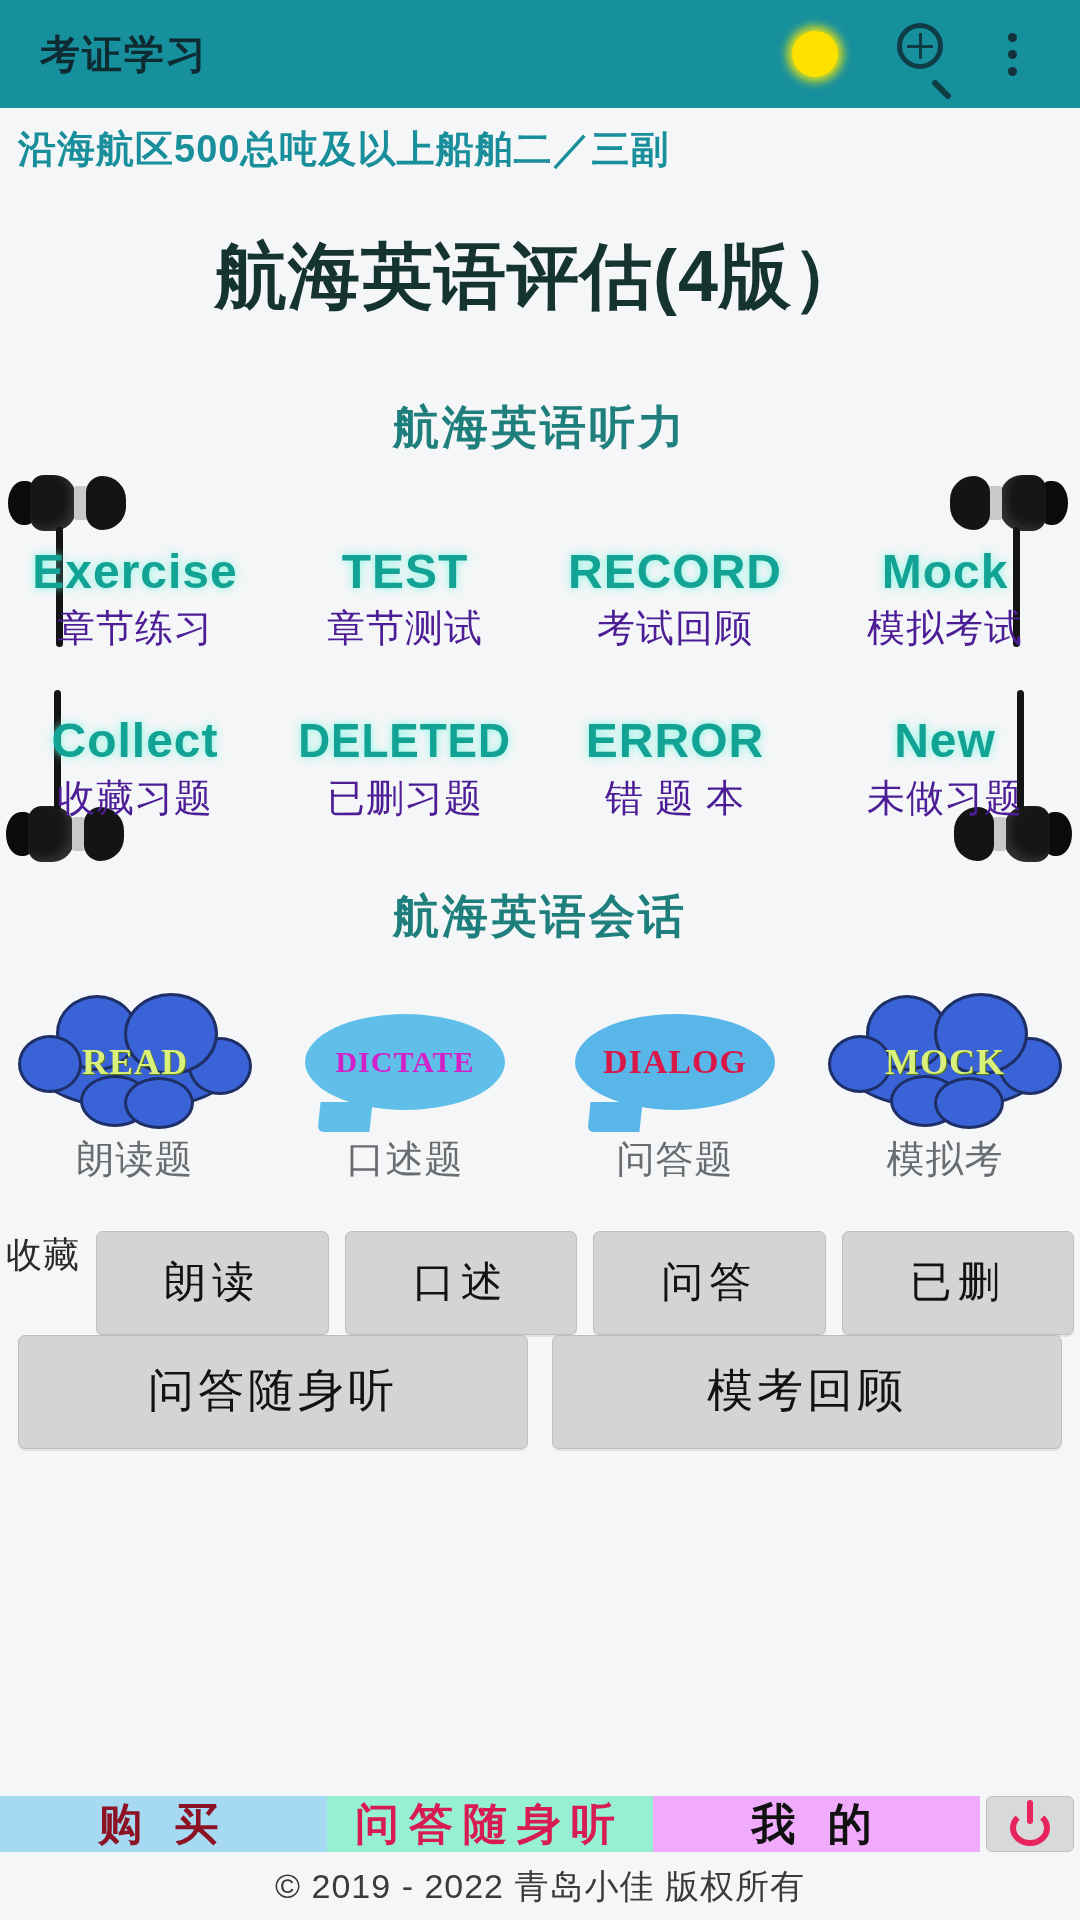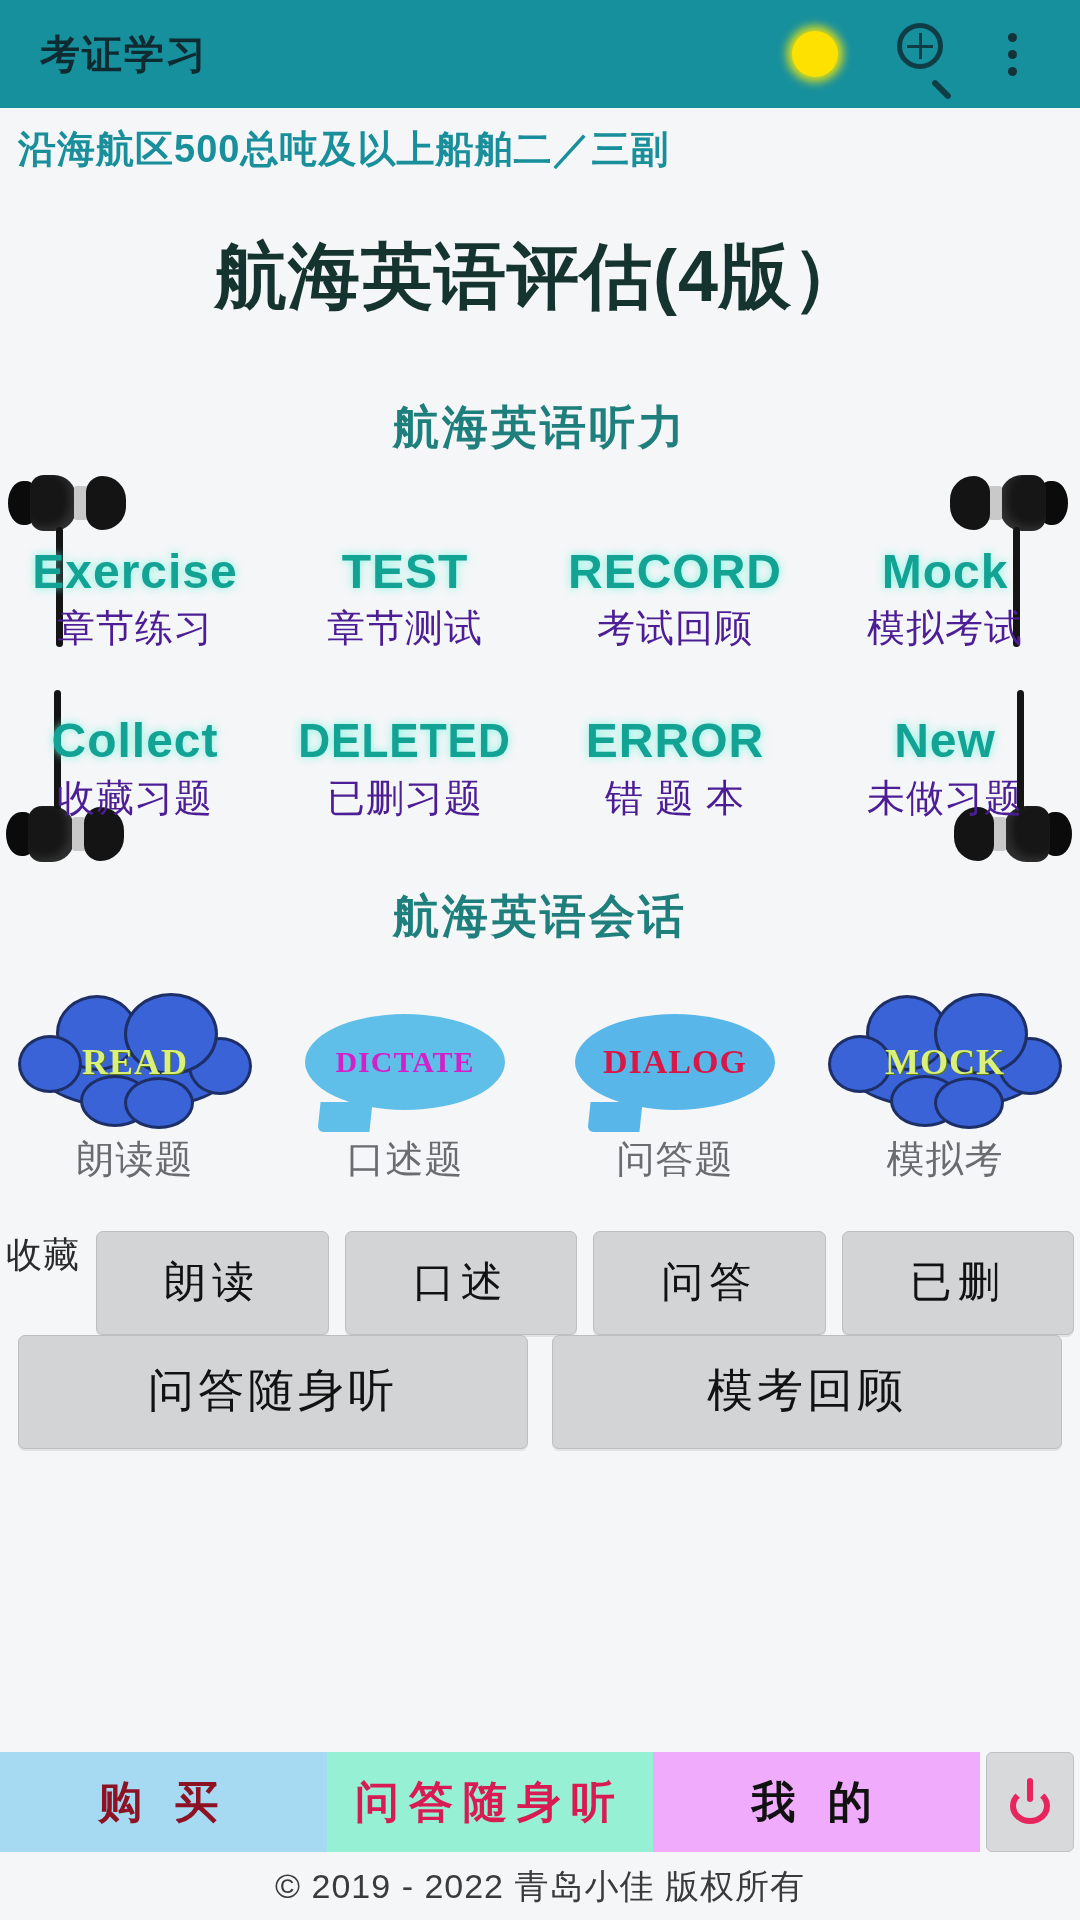--- a/index.html
+++ b/index.html
@@ -246,21 +246,21 @@
 
   
   #wide-row{
     display:flex;gap:24px;padding:0 18px;
   }
   #wide-row .gbtn{flex:1 1 0;font-size:46px;letter-spacing:4px;padding:24px 0 26px;}
 
   
   #bottom-nav{
     position:absolute;left:0;right:0;bottom:68px;
-    display:flex;align-items:stretch;height:100px;
+    display:flex;align-items:stretch;height:56px;
   }
   .nav-item{
     flex:1 1 0;
     display:flex;align-items:center;justify-content:center;
     font-size:44px;font-weight:700;letter-spacing:10px;
   }
   #nav-buy{background:#a6daf2;color:#8c1224;}
   #nav-switch{background:#95f0d4;color:#d81b52;}
   #nav-mine{background:#f0abfc;color:#111;}
   #nav-power{

